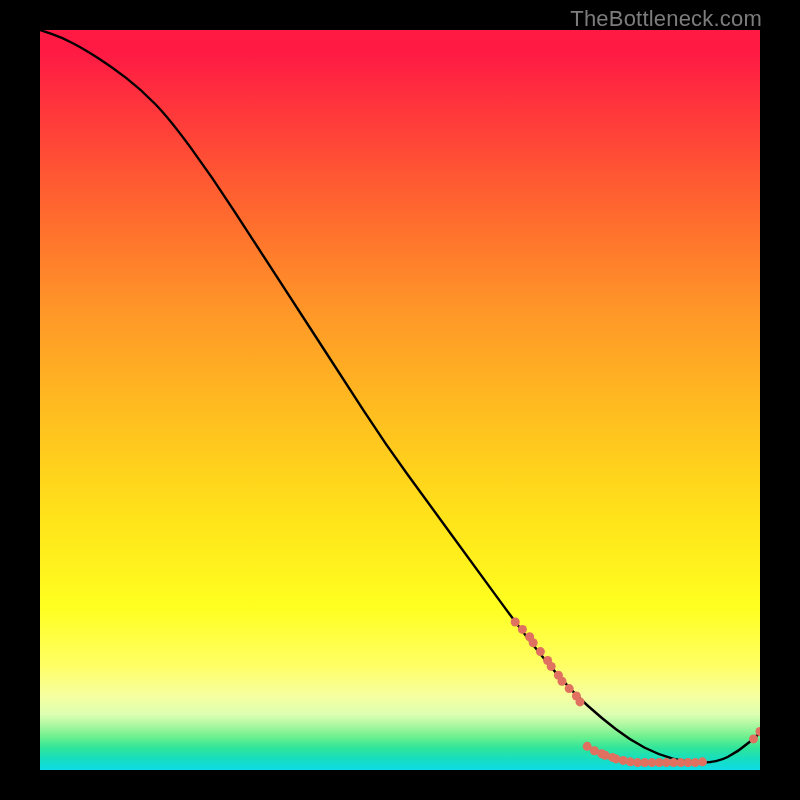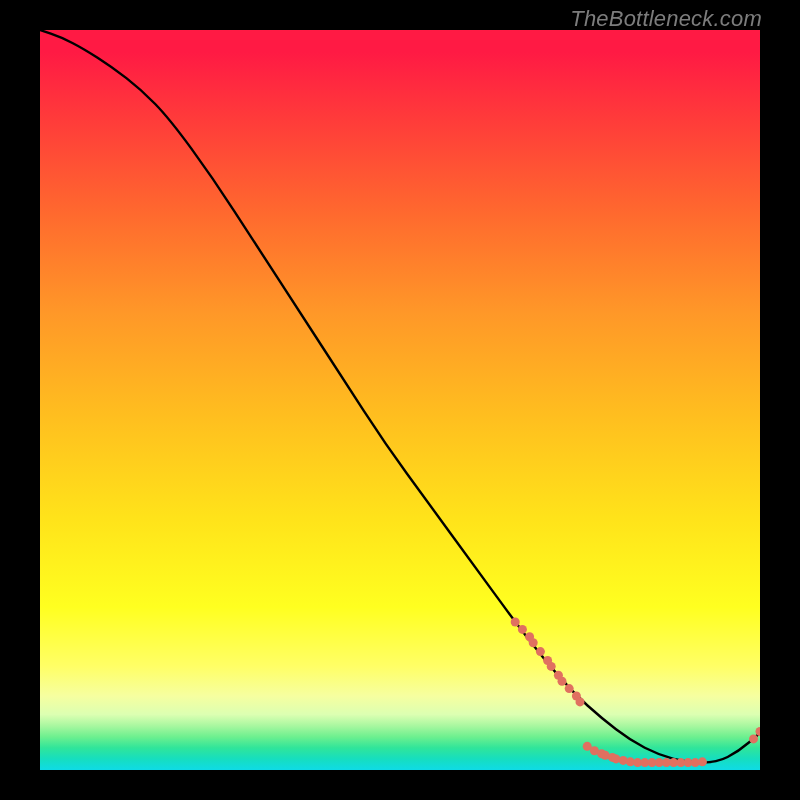--- a/index.html
+++ b/index.html
@@ -9,21 +9,20 @@
     height: 800px;
     background: #000000;
     overflow: hidden;
     font-family: Arial, Helvetica, sans-serif;
   }
   .stage {
     position: relative;
     width: 800px;
     height: 644px;
     background: #000000;
-    font-style: italic;
   }
   .plot {
     position: absolute;
     left: 40px;
     top: 30px;
     width: 720px;
     height: 740px;
     
     background: linear-gradient(
       to bottom,

